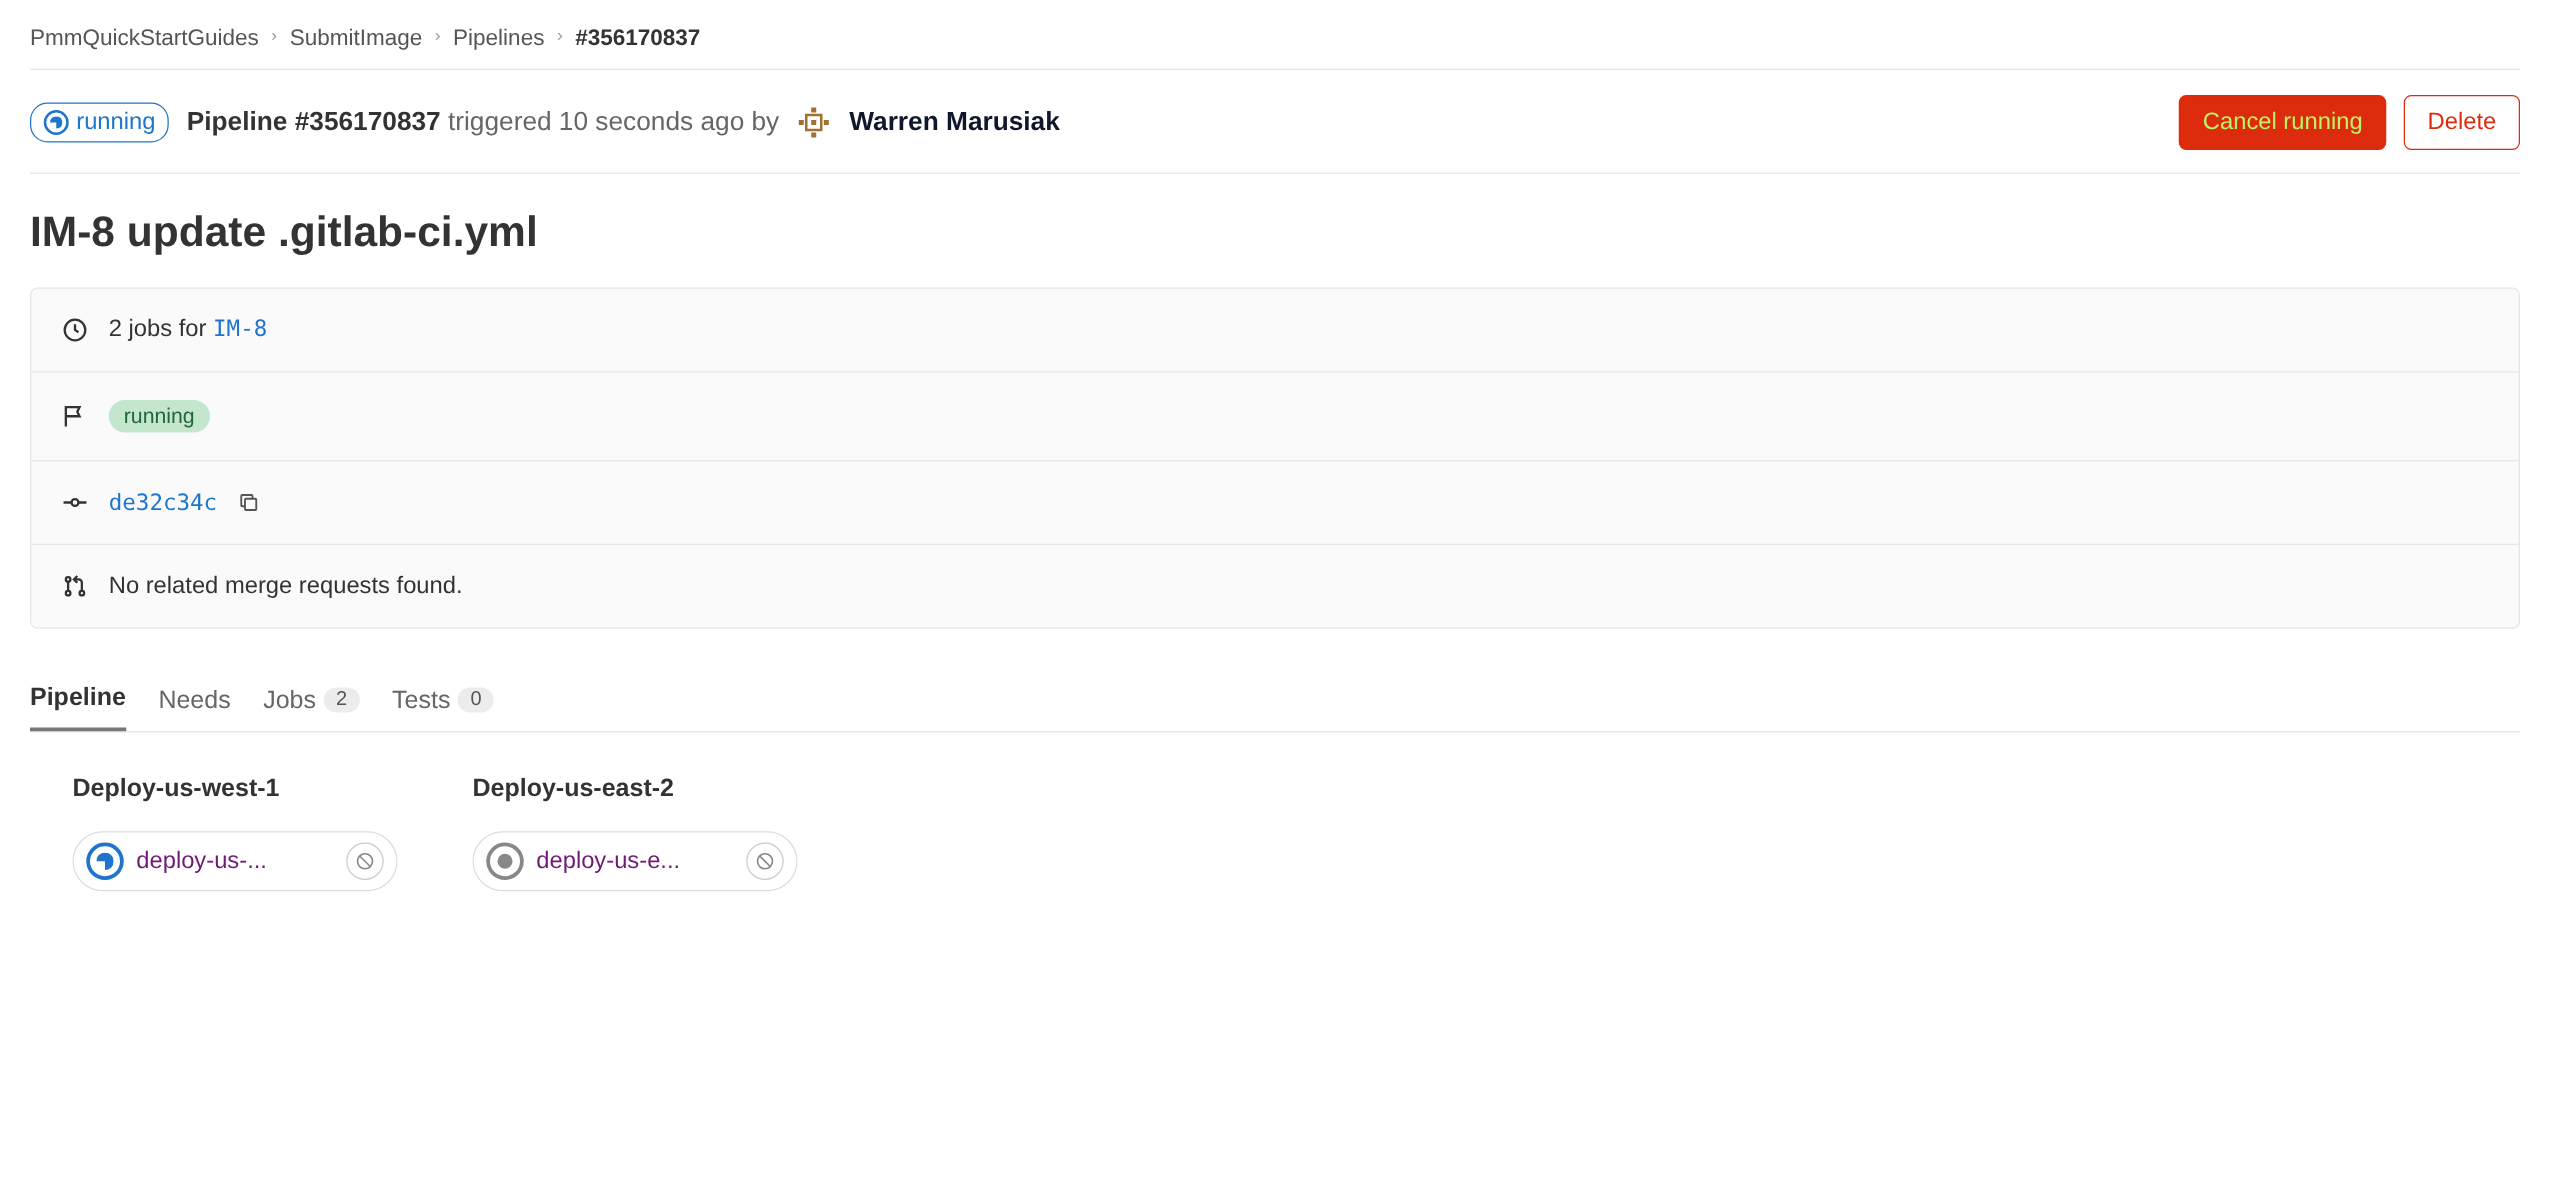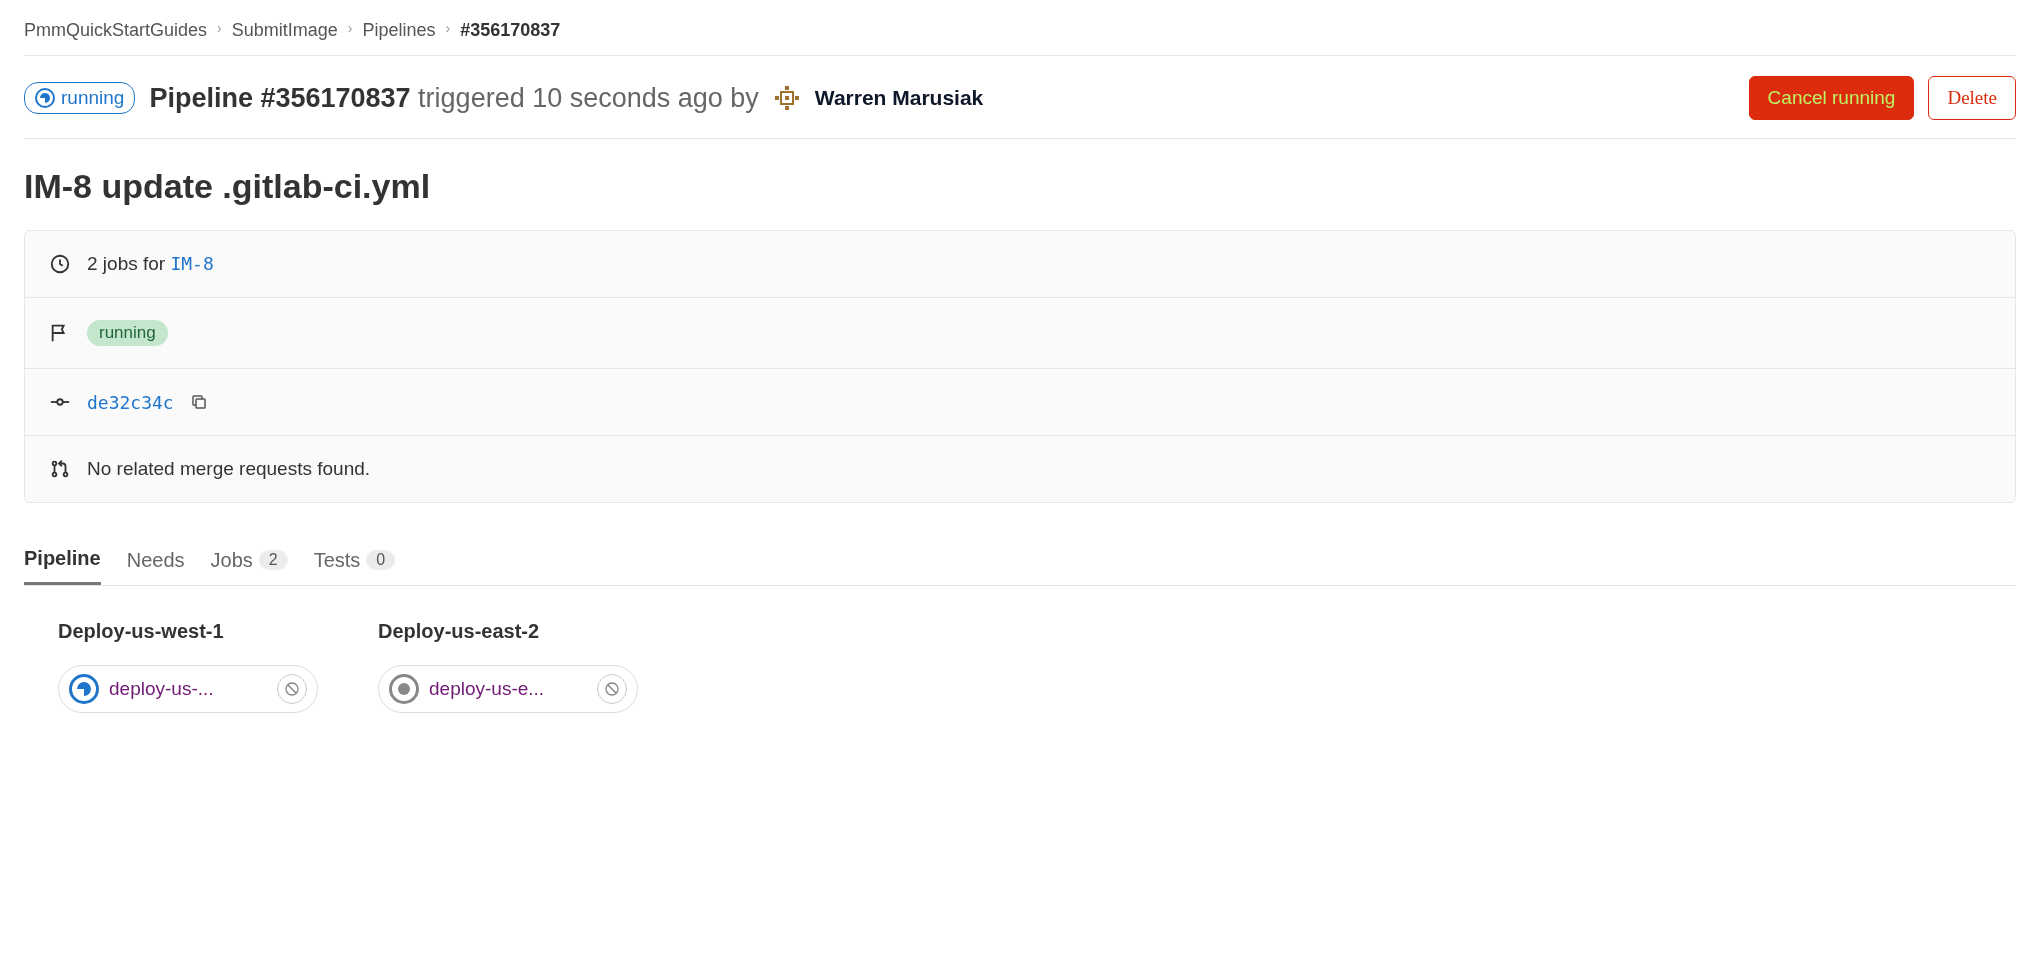--- a/index.html
+++ b/index.html
@@ -53,39 +53,39 @@
   }
   .running-icon::after {
     content: "";
     position: absolute;
     width: 10px; height: 10px;
     background: #1f75cb;
     border-radius: 50%;
     top: 3px; left: 3px;
     clip-path: polygon(50% 0%, 100% 0%, 100% 100%, 50% 100%, 50% 50%, 0% 50%, 0% 0%);
   }
-  .pipeline-text { font-size: 27px; color: #666; }
+  .pipeline-text { font-size: 21px; color: #666; }
   .pipeline-text .bold { font-weight: 700; color: #333; }
   .avatar {
     width: 28px; height: 28px;
     display: inline-block;
     vertical-align: middle;
   }
   .avatar svg { width: 100%; height: 100%; }
   .author { font-weight: 700; color: #0f172a; font-size: 21px; }
   .header-right { display: flex; gap: 14px; }
   .btn {
     border-radius: 6px;
     padding: 10px 18px;
     font-size: 19px;
     cursor: pointer;
     border: 1px solid transparent;
   }
   .btn-danger-fill { background: #dd2b0e; color: #bef264; border-color: #dd2b0e; }
-  .btn-danger-outline { background: #fff; color: #dd2b0e; border-color: #dd2b0e; font-family: Liberation Serif, serif; }
+  .btn-danger-outline { background: #fff; color: #dd2b0e; border-color: #dd2b0e; }
 
   
   .page-title { font-size: 34px; font-weight: 700; margin: 28px 0 24px; color: #333; }
 
   
   .info-panel {
     border: 1px solid #e5e5e5;
     border-radius: 6px;
     background: #fafafa;
   }

